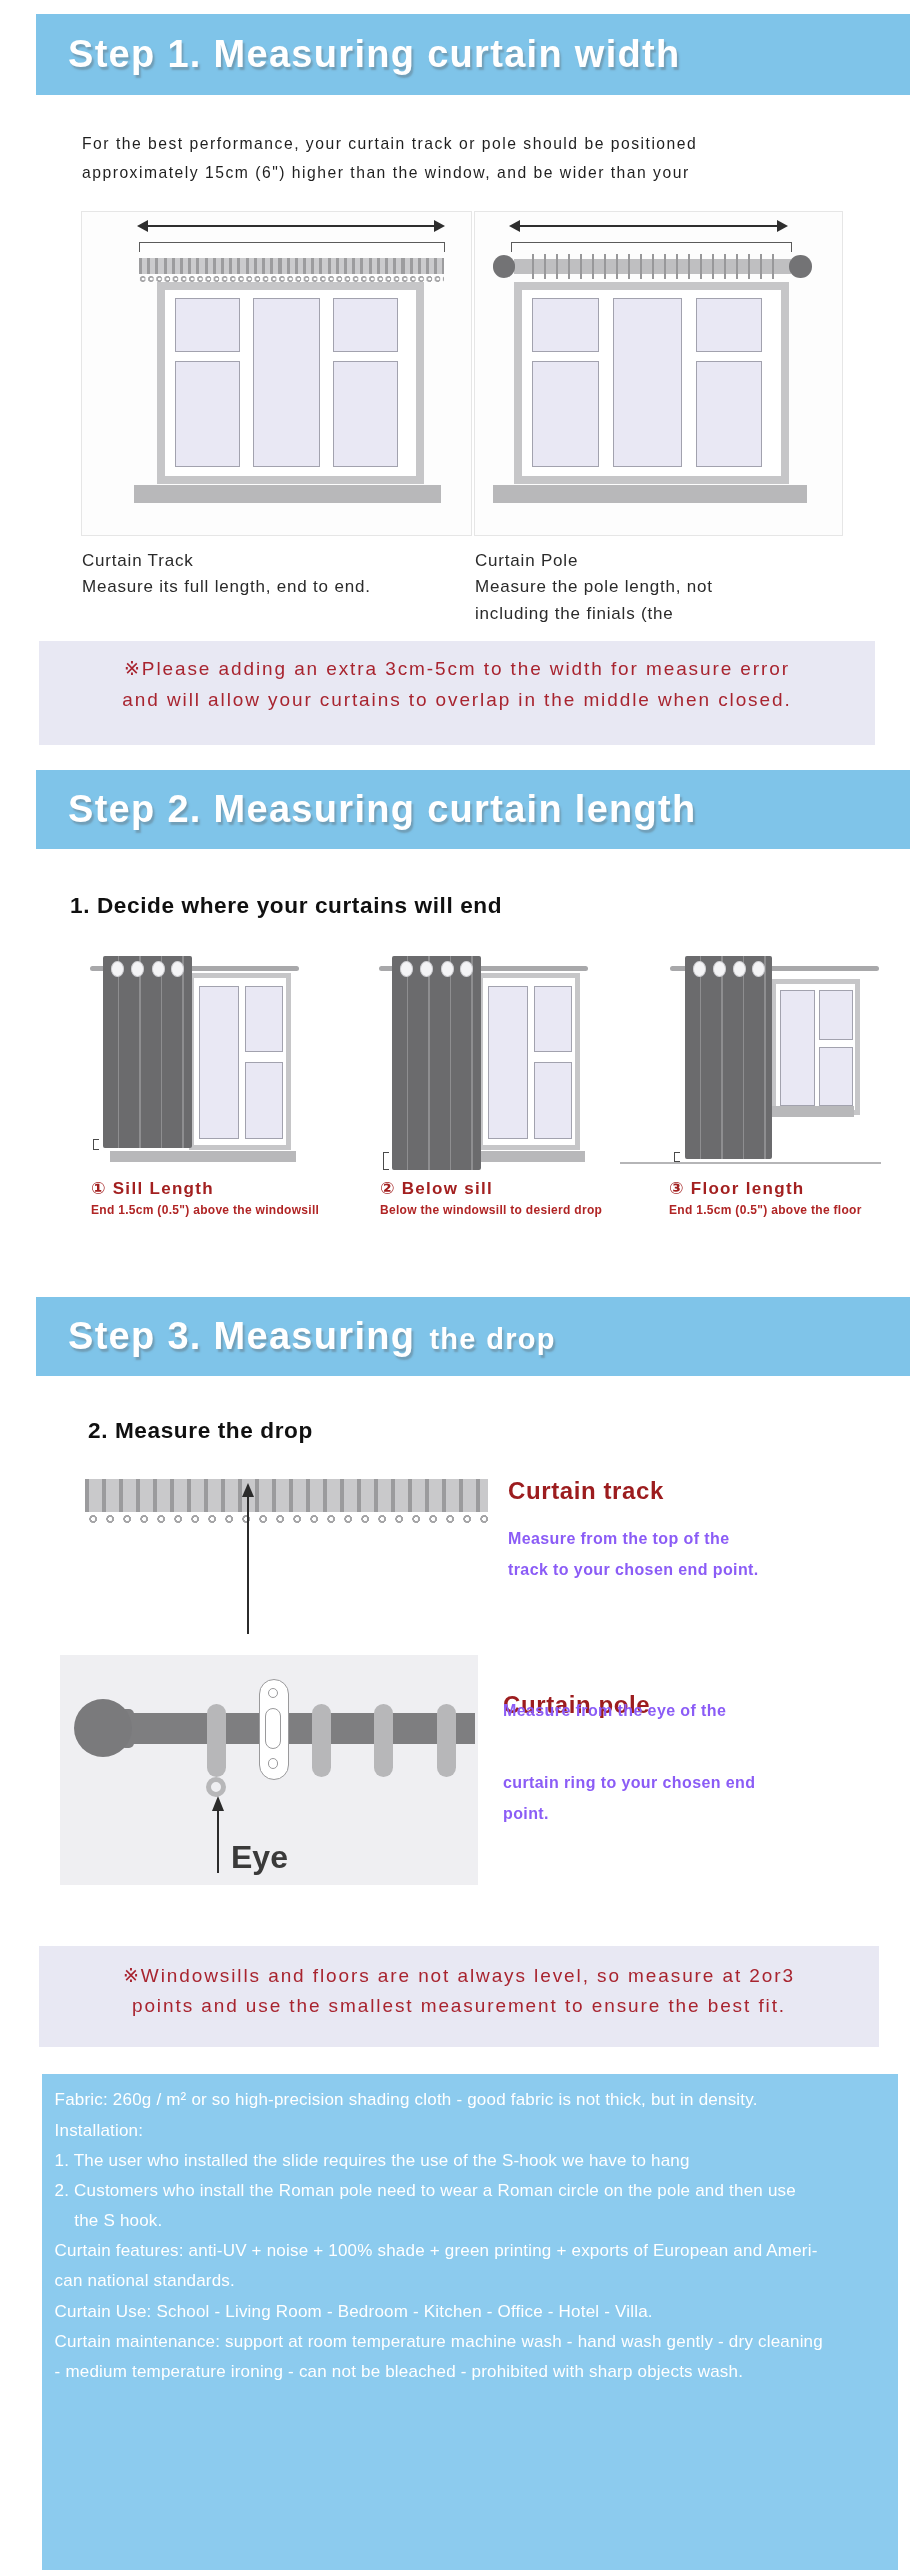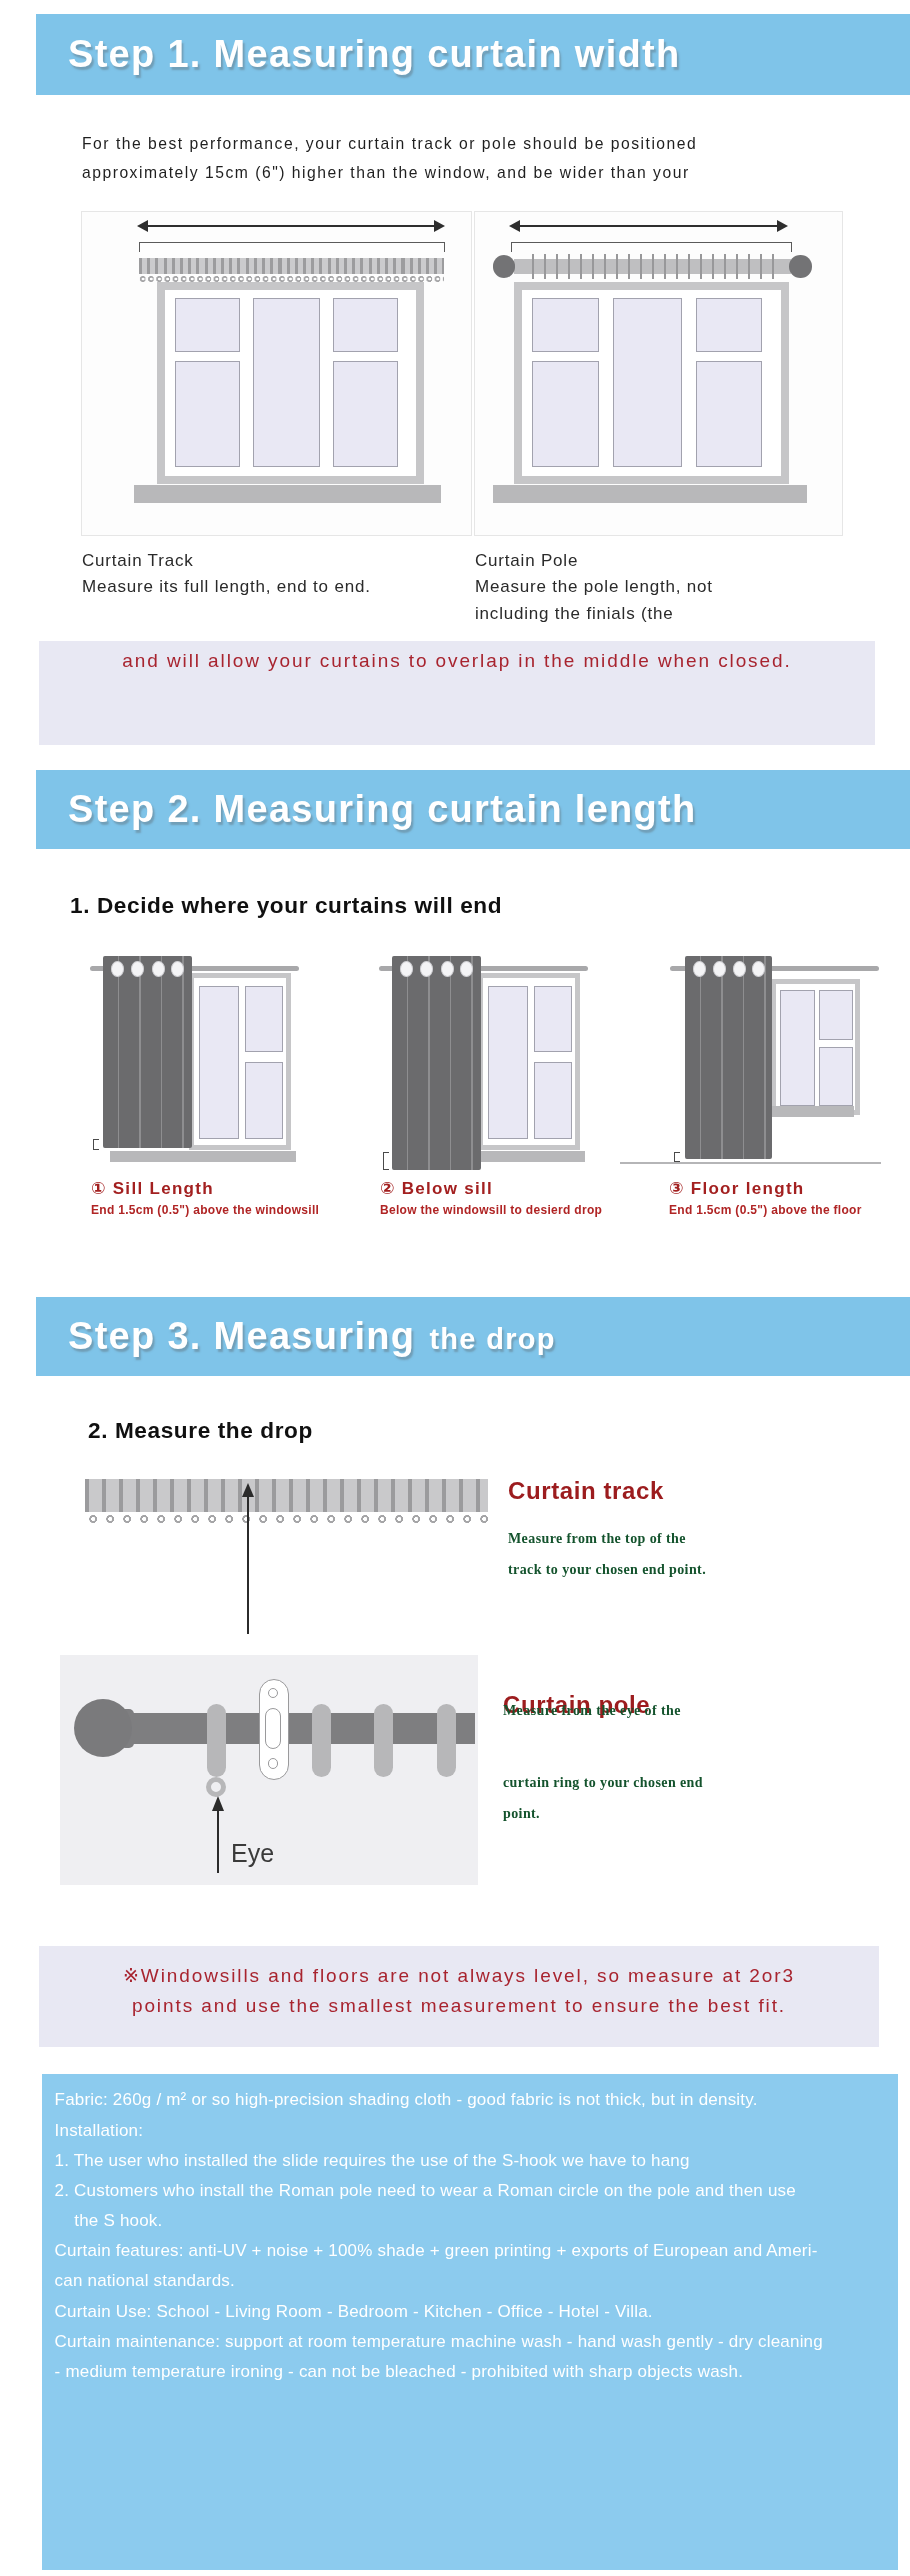--- a/index.html
+++ b/index.html
@@ -38,26 +38,26 @@
   .h2-black{color:#101010;font-weight:bold;font-size:22.6px;letter-spacing:0.6px;}
   .rod{background:#a8a8aa;border-radius:2.5px;}
   .curtain{background:#6b6b6d;border-radius:1.9px;
            background-image:repeating-linear-gradient(90deg,rgba(0,0,0,0) 0 15px,#8e8e90 15px 16.4px,rgba(0,0,0,0) 16.4px 21.4px);}
   .grommet{position:absolute;width:11.3px;height:14px;border-radius:50%;background:#f4f4f6;border:1.9px solid #cfcfd3;}
   .tick{border:1.3px solid #4a4a4a;border-right:none;}
   .opt-title{color:#a32020;font-weight:bold;font-size:17px;letter-spacing:1.3px;}
   .opt-desc{color:#b02424;font-weight:bold;font-size:12px;letter-spacing:0.3px;}
   
   .maroon-h{color:#9c1c1e;font-weight:bold;font-size:24px;letter-spacing:0.6px;}
-  .maroon-t{color:#14532d;font-weight:bold;font-size:14px;letter-spacing:0.4px;line-height:30px;font-family:Liberation Serif, serif;}
+  .maroon-t{color:#8b5cf6;font-weight:bold;font-size:16px;letter-spacing:0.4px;line-height:30px;}
   .v-line{width:1.9px;background:#2b2b2b;}
   .pole-panel{background:#efeff2;overflow:hidden;}
   .ring{position:absolute;width:19px;height:73px;border-radius:9.4px;background:#b7b7b9;}
   .pole-dark{background:#7e7e80;}
-  .eye-label{color:#3a3a3a;font-weight:normal;font-size:25px;}
+  .eye-label{color:#3a3a3a;font-weight:bold;font-size:32px;}
   
   .footer{background:#8ccbee;color:#ffffff;font-size:17px;letter-spacing:0.2px;}
   .footer .ln{position:absolute;left:12.6px;width:808px;white-space:pre;}
 </style>
 </head>
 <body>
 
 <div id="page">
 
   <div class="a banner" style="left:36px;top:14px;width:848px;height:81px;line-height:81px;">
@@ -103,20 +103,21 @@
     <div class="a sill" style="left:17.6px;top:273px;width:314px;height:17.6px;"></div>
   </div>
 
   <div class="a cap-text" style="left:82px;top:551px;">Curtain Track</div>
   <div class="a cap-text" style="left:82px;top:577px;">Measure its full length, end to end.</div>
   <div class="a cap-text" style="left:475px;top:551px;">Curtain Pole</div>
   <div class="a cap-text" style="left:475px;top:577px;">Measure the pole length, not</div>
   <div class="a cap-text" style="left:475px;top:604px;">including the finials (the</div>
 
   <div class="a note" style="left:39px;top:641px;width:836px;height:104px;">
+    <div style="margin-top:16.4px;">※Please adding an extra 3cm-5cm to the width for measure error</div>
     <div>and will allow your curtains to overlap in the middle when closed.</div>
   </div>
 
   <div class="a banner" style="left:36px;top:770px;width:848px;height:79px;line-height:79px;">
     <span class="big">Step 2. Measuring curtain length</span>
   </div>
 
   <div class="a h2-black" style="left:70px;top:893px;">1. Decide where your curtains will end</div>
 
   <div class="a" style="left:38px;top:943px;width:289px;height:289px;">

